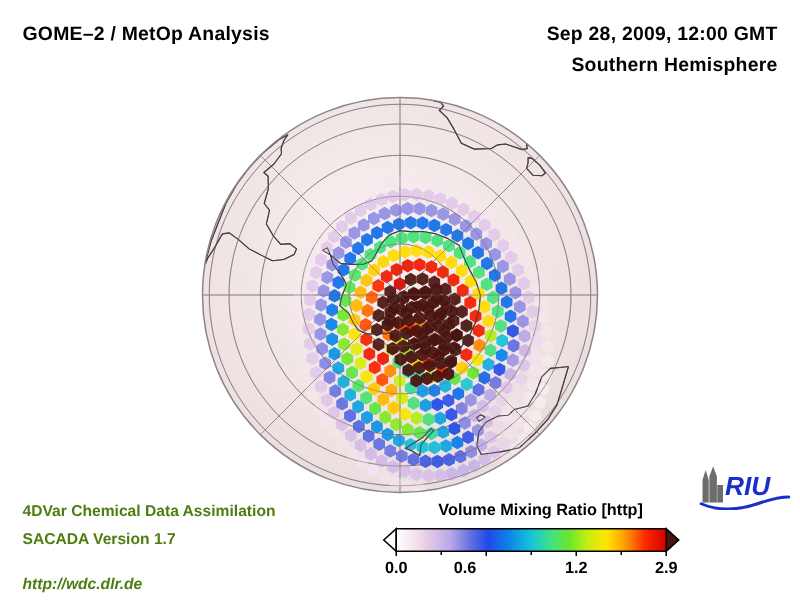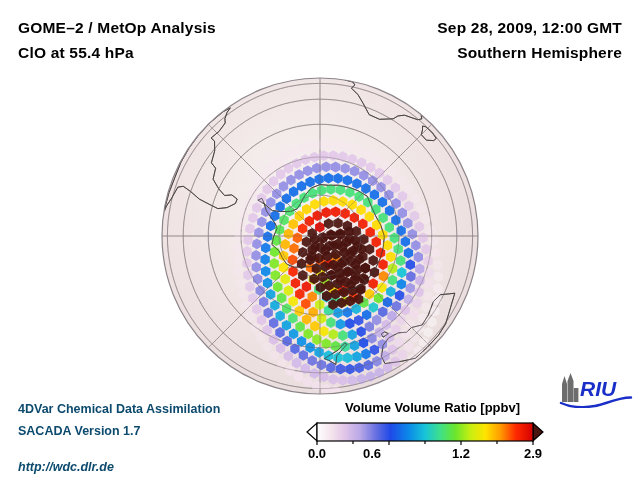--- a/index.html
+++ b/index.html
@@ -11,42 +11,41 @@
   #page{position:absolute;left:0;top:0;width:640px;height:480px;}
 
   .hdr{position:absolute;font-weight:bold;font-size:15.5px;color:#000;white-space:nowrap;letter-spacing:0.2px;}
   #title-line1{left:18px;top:19px;}
   #title-line2{left:18px;top:44px;}
   #date-line{right:18px;top:19px;text-align:right;}
   #hemi-line{right:18px;top:44px;text-align:right;}
 
   #globe-wrap{position:absolute;left:160px;top:76px;width:320px;height:320px;}
 
-  .foot{position:absolute;left:18px;font-weight:bold;font-size:12.5px;color:#0c4a6e;white-space:nowrap;text-align:center;}
+  .foot{position:absolute;left:18px;font-weight:bold;font-size:12.5px;color:#4d7c0f;white-space:nowrap;text-align:center;}
   #foot1{top:402px;}
   #foot2{top:424px;}
   #foot3{top:460px;font-style:italic;}
 
   #cb-title{position:absolute;left:330px;top:400px;width:205px;text-align:center;
             font-weight:bold;font-size:13px;color:#000;white-space:nowrap;}
   #cb-area{position:absolute;left:305px;top:421px;width:240px;height:24px;}
   #cb-labels{position:absolute;left:300px;top:446px;width:250px;height:18px;}
   .cb-lab{position:absolute;font-weight:bold;font-size:13px;color:#000;
           transform:translateX(-50%);white-space:nowrap;}
 
   #riu-logo{position:absolute;left:558px;top:372px;width:76px;height:36px;}
   #dlr-logo{position:absolute;left:560px;top:410px;width:74px;height:58px;}
 </style>
 </head>
 <body>
 
 <div id="page">
 
   <div class="hdr" id="title-line1">GOME–2 / MetOp Analysis</div>
-  <div class="hdr" id="title-line2">ClO at 55.4 hPa</div>
   <div class="hdr" id="date-line">Sep 28, 2009, 12:00 GMT</div>
   <div class="hdr" id="hemi-line">Southern Hemisphere</div>
 
   <div id="globe-wrap">
     <svg id="globe-svg" width="320" height="320" viewBox="0 0 320 320">
       <defs>
         <clipPath id="discClip">
             <circle cx="160" cy="160" r="158"></circle>
           </clipPath>
         <radialGradient id="discShade" cx="45%" cy="38%" r="72%">
@@ -548,21 +547,21 @@
       </g>
 
       <circle cx="160" cy="160" r="158" fill="none" stroke="#8c8489" stroke-width="1.2"></circle>
     </svg>
   </div>
 
   <div class="foot" id="foot1">4DVar Chemical Data Assimilation</div>
   <div class="foot" id="foot2">SACADA Version 1.7</div>
   <div class="foot" id="foot3">http://wdc.dlr.de</div>
 
-  <div id="cb-title">Volume Volume Ratio [ppbv]</div>
+  <div id="cb-title">Volume Mixing Ratio [http]</div>
 
   <div id="cb-area">
     <svg width="240" height="24" viewBox="0 0 240 24">
       <defs>
           <linearGradient id="cbgrad" x1="0" y1="0" x2="1" y2="0">
             <stop offset="0%" stop-color="#ffffff"></stop>
             <stop offset="7%" stop-color="#f3e2ec"></stop>
             <stop offset="13%" stop-color="#e0c4e8"></stop>
             <stop offset="20%" stop-color="#b9a8e8"></stop>
             <stop offset="27%" stop-color="#6a72e0"></stop>

